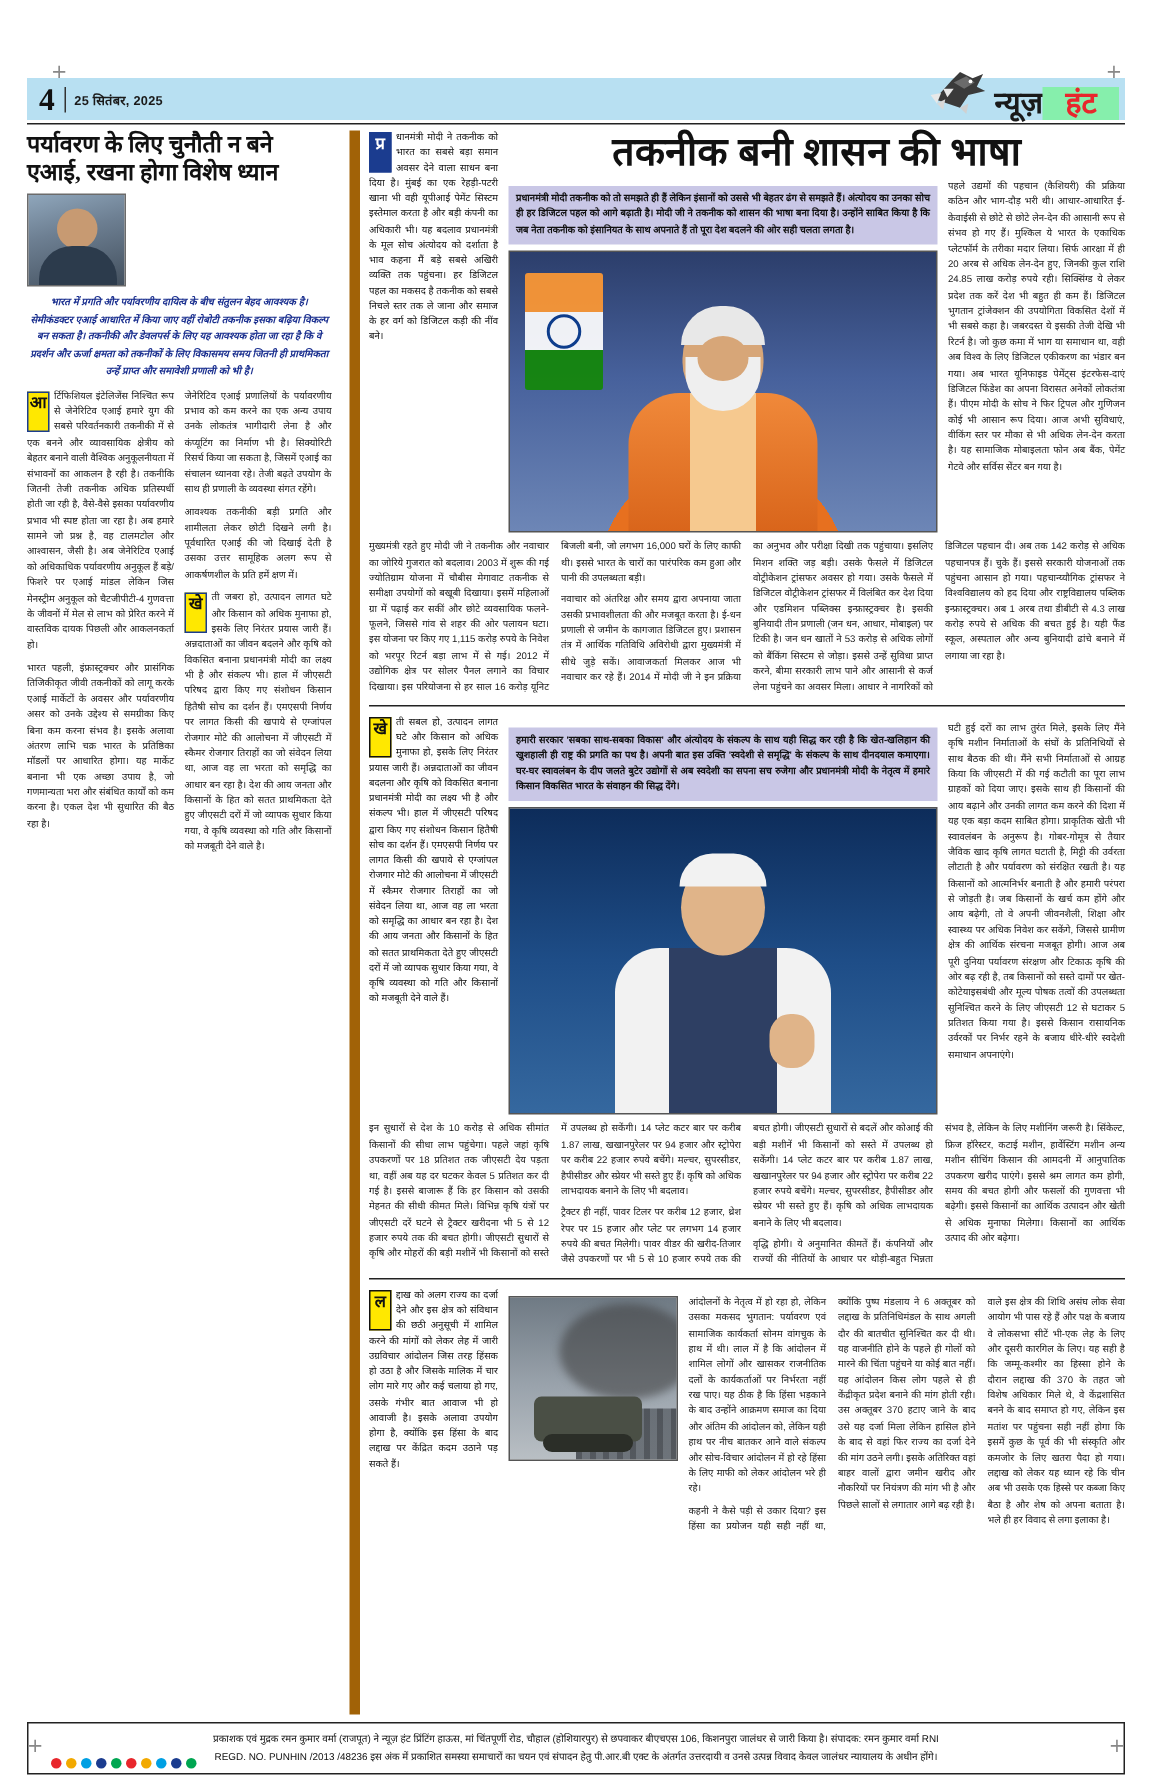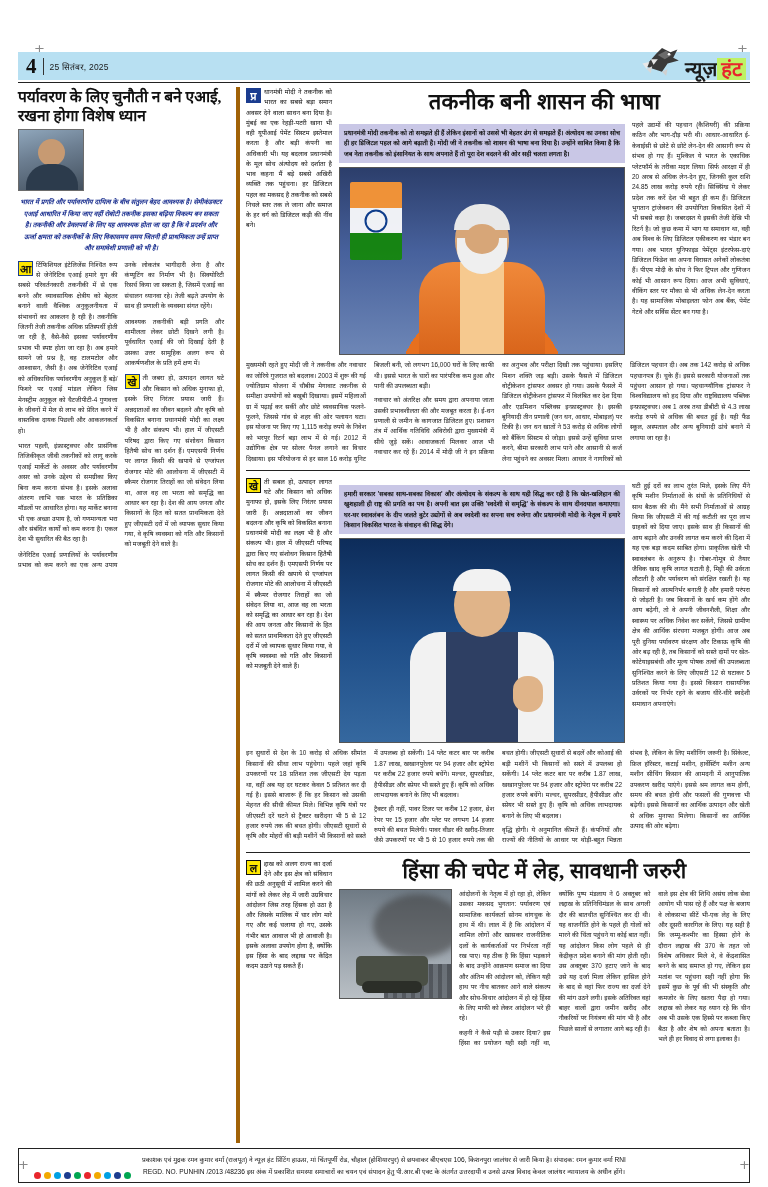--- a/index.html
+++ b/index.html
@@ -51,21 +51,21 @@
     font-size: 21px;
     color: #111;
     padding: 0 6px 0 8px;
     line-height: 1;
   }
   .folio-rule {
     width: 1px; height: 17px; background: #333; margin-right: 6px;
   }
   .folio-date {
     font-size: 8.5px;
-    font-weight: normal;
+    font-weight: bold;
     letter-spacing: .2px;
     color: #1a1a1a;
   }
   .section-title {
     position: absolute;
     left: 0; right: 0;
     text-align: center;
     font-family: "Liberation Serif", serif;
     font-weight: bold;
     font-size: 21px;
@@ -84,35 +84,35 @@
     height: 38px;
   }
   .brand-bird { width: 42px; height: 34px; margin-right: 2px; margin-bottom: 1px; }
   .brand-word {
     font-family: "Liberation Serif", serif;
     font-weight: bold;
     font-size: 20px;
     line-height: 22px;
     color: #1a1a1a;
   }
-  .brand-word .hl { color: #e8262c; background: #bef264; padding: 0 4px; }
+  .brand-word .hl { color: #e8262c; background: #86efac; padding: 0 15px; }
 
   .hr-thin { height: 1px; background: #222; margin-top: 2px; }
 
   
   .body-grid {
     display: flex;
     margin-top: 4px;
     height: 1056px;
   }
   .col-left {
     width: 222px;
     flex: 0 0 222px;
     padding-right: 12px;
-    border-right: 4px solid #a16207;
+    border-right: 7px solid #a16207;
   }
   .col-right {
     flex: 1 1 auto;
     padding-left: 6px;
     display: flex;
     flex-direction: column;
   }
 
   
   .op-head {
@@ -182,21 +182,21 @@
     column-rule: 0;
     font-size: 6.4px;
     line-height: 1.62;
     text-align: justify;
     color: #1a1a1a;
   }
   .op-cols p { margin: 0 0 5px 0; }
 
   .dropcap {
     float: left;
-    width: 15px; height: 15px;
+    width: 15px; height: 27px;
     margin: 1px 3px 0 0;
     font-family: "Liberation Serif", serif;
     font-weight: bold;
     font-size: 11px;
     line-height: 15px;
     text-align: center;
     color: #111;
     background: #ffe800;
     border: 1.6px solid #1b3c8f;
   }
@@ -218,21 +218,21 @@
 
   .story-main { flex: 1 1 auto; padding-left: 7px; }
 
   .story-head {
     font-family: "Liberation Serif", serif;
     font-weight: bold;
     text-align: center;
     color: #111;
     letter-spacing: .3px;
   }
-  .h-tech { font-size: 22px; line-height: 29px; }
+  .h-tech { font-size: 26px; line-height: 29px; }
   .h-farm { font-size: 22px; line-height: 26px; }
   .h-leh  { font-size: 21px; line-height: 25px; }
 
   .standfirst {
     background: #c9c7e6;
     font-size: 6.4px;
     line-height: 1.62;
     font-weight: bold;
     text-align: justify;
     padding: 4px 5px;
@@ -501,21 +501,20 @@
       </div>
 
       <div class="story" style="border-bottom:0;">
         <div class="flex-row">
 
           <div class="lede-col">
             <p><span class="dropcap dark">ल</span><span>द्दाख को अलग राज्य का दर्जा देने और इस क्षेत्र को संविधान की छठी अनुसूची में शामिल करने की मांगों को लेकर लेह में जारी उग्रविचार आंदोलन जिस तरह हिंसक हो उठा है और जिसके मालिक में चार लोग मारे गए और कई चलाया हो गए, उसके गंभीर बात आवाज भी हो आवाजी है। इसके अलावा उपयोग होगा है, क्योंकि इस हिंसा के बाद लद्दाख पर केंद्रित कदम उठाने पड़ सकते हैं।</span></p>
           </div>
 
           <div class="story-main">
-            <div class="story-head h-leh">हिंसा की चपेट में लेह, सावधानी जरुरी</div>
 
             <div class="flex-row" style="margin-top:5px;">
               <div style="width:120px;flex:0 0 120px;padding-right:7px;">
                 <div class="photo photo-leh">
                   <div class="leh-smoke"></div>
                   <div class="leh-crowd"></div>
                   <div class="leh-vehicle"></div>
                 </div>
               </div>
               <div style="flex:1 1 auto;" class="bodytext text-cols-3">

